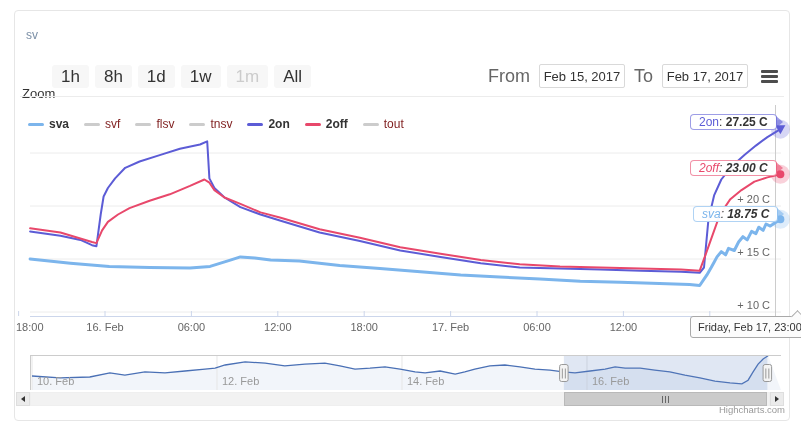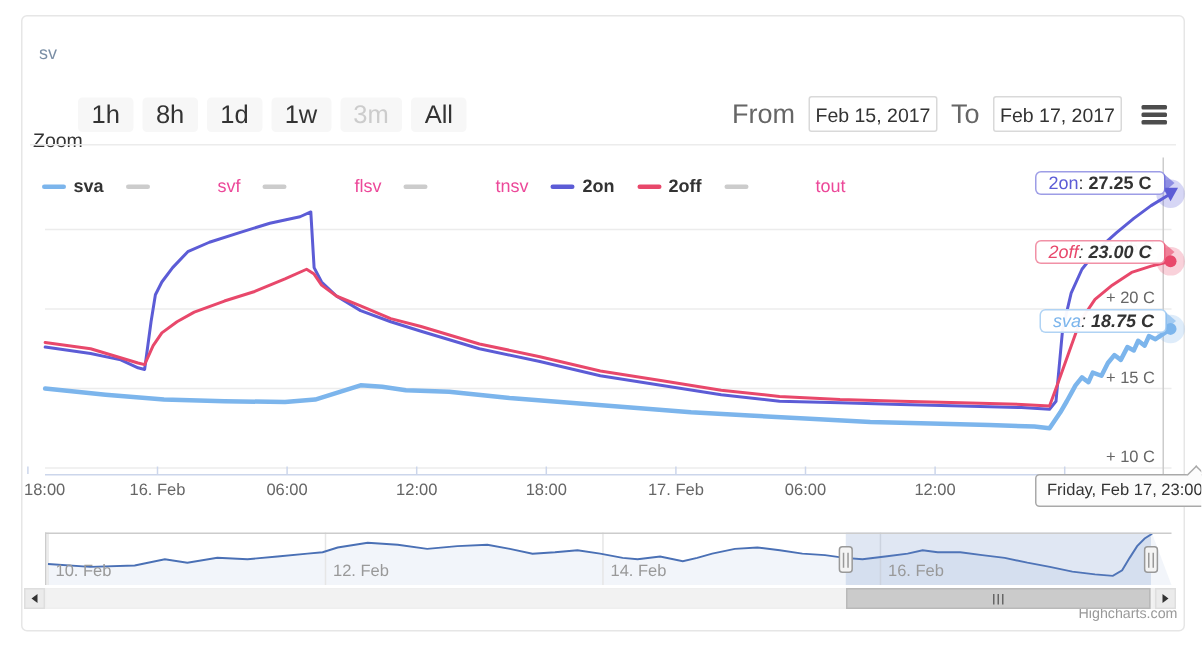--- a/index.html
+++ b/index.html
@@ -18,21 +18,21 @@
   .io-label{font-size:18px;color:#666;}
   .date-input{width:84px;height:22px;border:1px solid #d9d9d9;border-radius:2px;font-family:"Liberation Sans",sans-serif;
               font-size:13px;color:#333;text-align:center;padding:0;background:#fff;}
   .burger{display:flex;flex-direction:column;gap:2px;width:17px;margin-left:4px;cursor:pointer;}
   .burger span{display:block;height:3px;background:#4d4d4d;border-radius:1px;}
   .divider{position:absolute;left:20px;top:96px;width:764px;height:1px;background:#ececec;z-index:3;}
   #legend{position:absolute;left:28px;top:117px;display:flex;gap:15px;align-items:center;z-index:3;}
   .litem{display:flex;align-items:center;gap:5px;cursor:pointer;}
   .ldash{width:16px;height:3px;border-radius:2px;}
   .llabel{font-size:12px;font-weight:bold;color:#333;}
-  .litem.off .llabel{color:#ec4899;font-weight:normal;margin-left:40px;}
+  .litem.off .llabel{color:#7f1d1d;font-weight:normal;}
   .axlbl{position:absolute;font-size:11px;color:#666;z-index:3;white-space:nowrap;}
   .ylbl{text-align:right;}
   .xlbl{transform:translateX(-50%);}
   .xlbl.noshift{transform:none;}
   .navlbl{position:absolute;font-size:11px;color:#999;z-index:3;white-space:nowrap;}
   .stt{position:absolute;background:rgba(255,255,255,0.96);border-radius:4px;padding:0 8px;
        font-size:12px;color:#333;white-space:nowrap;z-index:6;}
   .stt b{color:#333;}
   .stt .arr{position:absolute;right:-7px;top:50%;margin-top:-6px;width:0;height:0;
             border-top:6px solid transparent;border-bottom:6px solid transparent;}
@@ -107,21 +107,21 @@
     </svg>
 
   <div class="title">sv</div>
 
   <span class="zoom-label">Zoom</span>
   <div id="zoom-buttons">
       <button class="zbtn">1h</button>
       <button class="zbtn">8h</button>
       <button class="zbtn">1d</button>
       <button class="zbtn">1w</button>
-      <button class="zbtn disabled">3m</button>
+      <button class="zbtn disabled">1m</button>
       <button class="zbtn">All</button>
     </div>
 
   <div class="toolbar-right">
     <span class="io-label">From</span>
     <input class="date-input" value="Feb 15, 2017" style="">
     <span class="io-label">To</span>
     <input class="date-input" value="Feb 17, 2017" style="">
     <div class="burger">
       <span></span>

